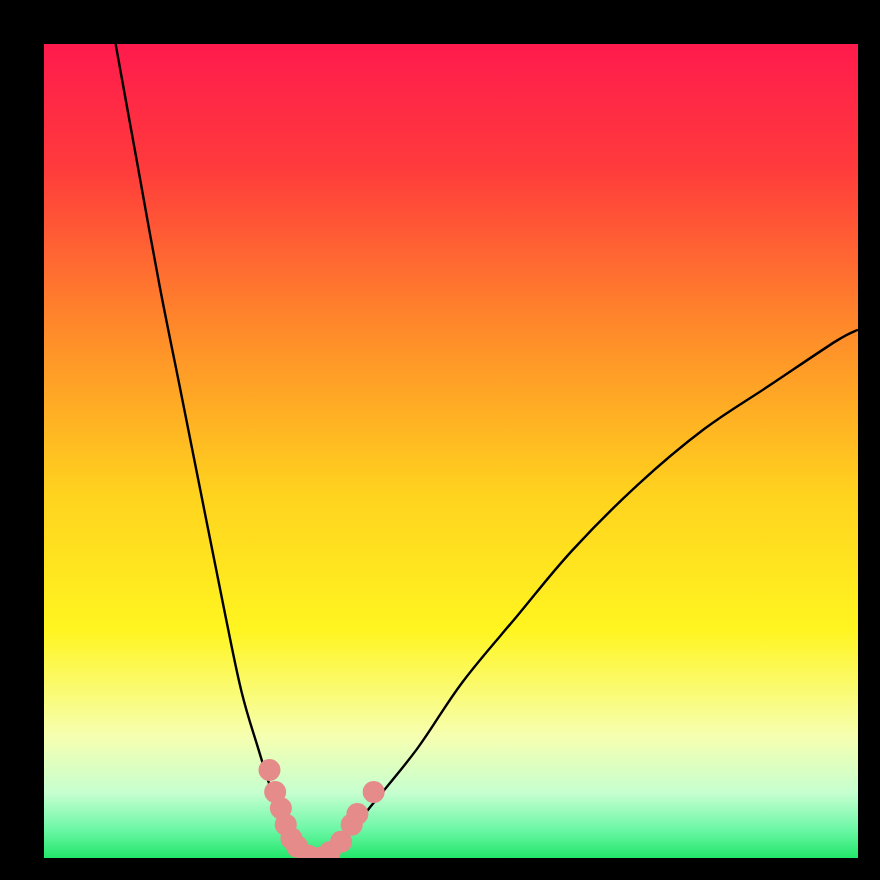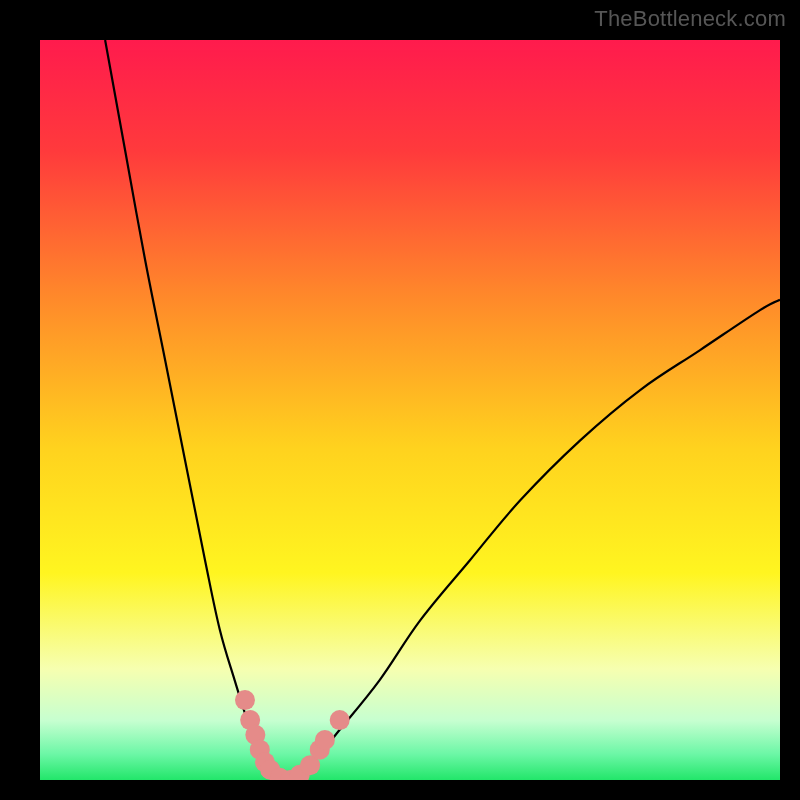--- a/index.html
+++ b/index.html
@@ -26,21 +26,20 @@
     left: 40px;
     top: 40px;
     width: 740px;
     height: 740px;
   }
 </style>
 </head>
 <body>
 
 <div class="stage">
-  <div class="attribution">TheBottleneck.com</div>
 
   <svg class="plot" viewBox="0 0 740 740" preserveAspectRatio="none">
     <defs>
       <linearGradient id="bg-grad" x1="0" y1="0" x2="0" y2="1">
           <stop offset="0.00%" stop-color="#ff1b4d"></stop>
           <stop offset="15.00%" stop-color="#ff3a3c"></stop>
           <stop offset="35.00%" stop-color="#ff8a2a"></stop>
           <stop offset="55.00%" stop-color="#ffd21e"></stop>
           <stop offset="72.00%" stop-color="#fff520"></stop>
           <stop offset="85.00%" stop-color="#f6ffb0"></stop>

